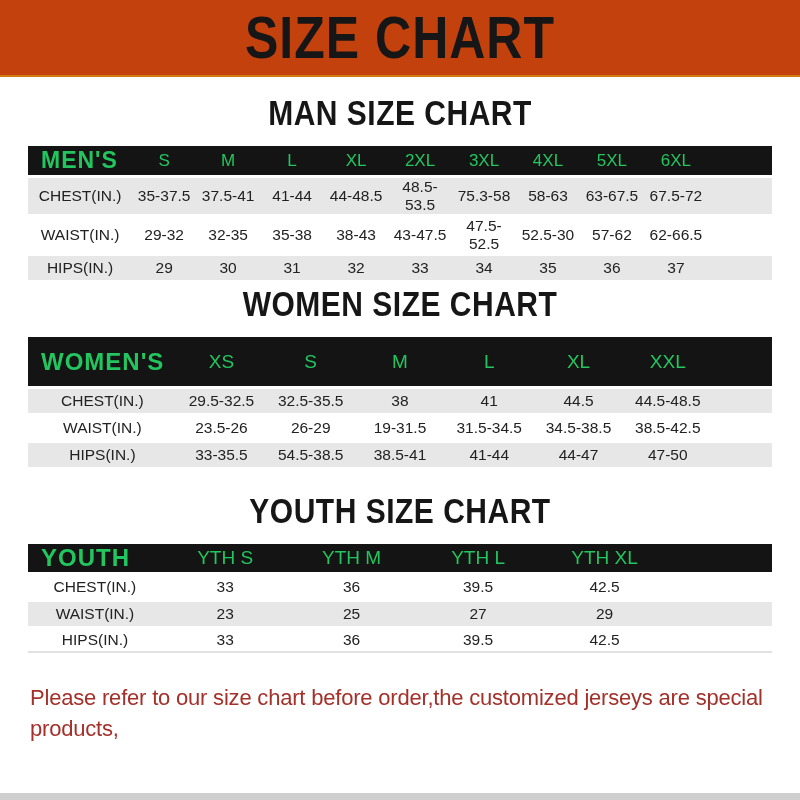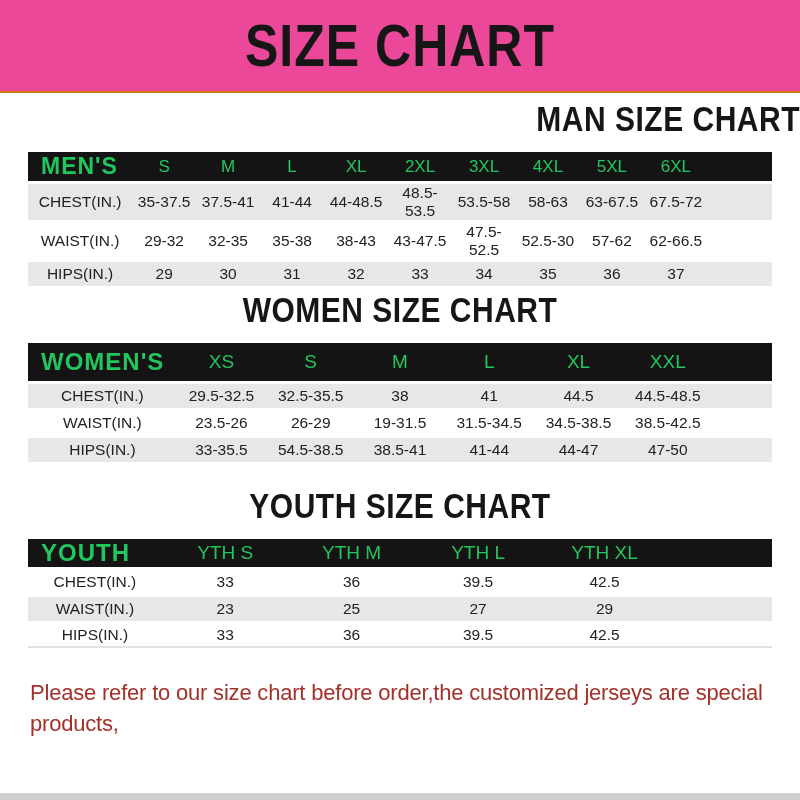--- a/index.html
+++ b/index.html
@@ -9,22 +9,22 @@
     height: 800px;
     position: relative;
     background: #ffffff;
     font-family: "Liberation Sans", sans-serif;
     color: #1a1a1a;
     overflow: hidden;
   }
 
   
   .banner {
-    height: 93px;
-    background: #ec4899;
+    height: 77px;
+    background: #c2410c;
     border-bottom: 2px solid #d2790f;
     display: flex;
     align-items: center;
     justify-content: center;
   }
   .banner-title {
     display: inline-block;
     font-size: 50px;
     font-weight: 800;
     letter-spacing: 1px;
@@ -37,21 +37,21 @@
     text-align: center;
   }
   .section-heading .heading-text {
     display: inline-block;
     font-size: 30px;
     font-weight: 800;
     letter-spacing: 0.5px;
     color: #161616;
     transform: scaleY(1.15);
   }
-  .heading-man   { margin-top: 10px; text-align: right; }
+  .heading-man   { margin-top: 20px; }
   .heading-women { margin-top: 4px; }
   .heading-youth { margin-top: 24px; }
 
   
   table.size-table {
     width: 744px;
     margin-left: 28px;
     table-layout: fixed;
     border-collapse: separate;
     border-spacing: 0 3px;
@@ -61,21 +61,21 @@
   .tbl-women { margin-top: 13px; }
   .tbl-youth { margin-top: 13px; }
 
   table.size-table thead th {
     background: #141414;
     color: #22c55e;
     font-weight: normal;
     vertical-align: middle;
   }
   .tbl-men   thead th { height: 29px; font-size: 17px; }
-  .tbl-women thead th { height: 38px; font-size: 19px; }
+  .tbl-women thead th { height: 49px; font-size: 19px; }
   .tbl-youth thead th { height: 26px; font-size: 19px; }
 
   table.size-table thead th.corner {
     text-align: left;
     padding-left: 13px;
     font-weight: 800;
     letter-spacing: 1px;
   }
   .tbl-men   thead th.corner { font-size: 23px; }
   .tbl-women thead th.corner { font-size: 24px; }
@@ -149,21 +149,21 @@
       </tr>
     </thead>
     <tbody>
       <tr class="gray">
         <td>CHEST(IN.)</td>
         <td>35-37.5</td>
         <td>37.5-41</td>
         <td>41-44</td>
         <td>44-48.5</td>
         <td>48.5-53.5</td>
-        <td>53.5-58</td>
+        <td>75.3-58</td>
         <td>58-63</td>
         <td>63-67.5</td>
         <td>67.5-72</td>
         <td></td>
       </tr>
       <tr>
         <td>WAIST(IN.)</td>
         <td>29-32</td>
         <td>32-35</td>
         <td>35-38</td>

